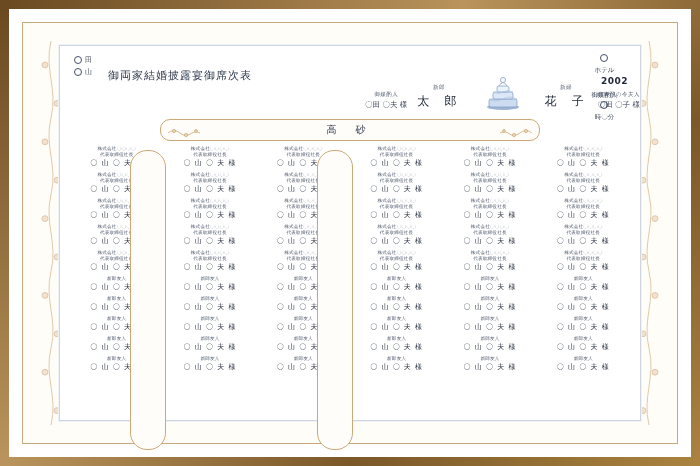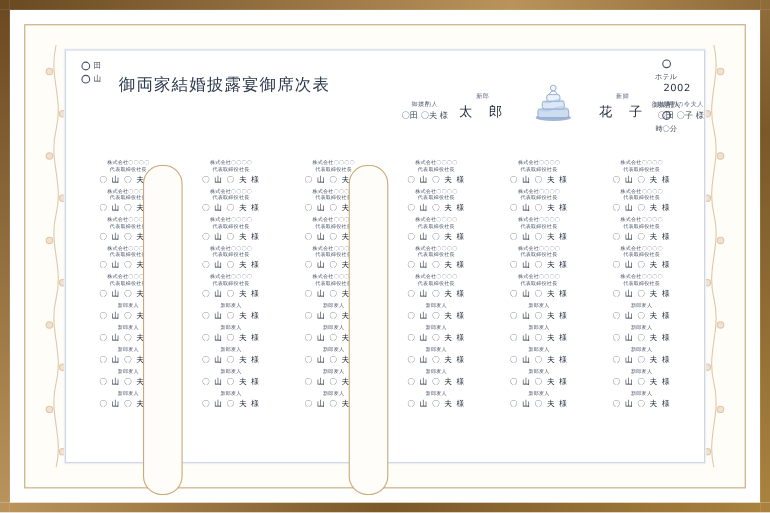--- a/index.html
+++ b/index.html
@@ -42,27 +42,27 @@
   
   .hdr-left{
     position:absolute;left:14px;top:8px;font-size:7px;color:#3b4455;line-height:12px;
   }
   .hdr-left .row{display:flex;align-items:center;gap:3px;}
   .circ{
     display:inline-block;width:6px;height:6px;border:1px solid #46506a;border-radius:50%;
   }
   .title{
     position:absolute;left:48px;top:22px;
-    font-size:15px;color:#2f3a4d;letter-spacing:1px;white-space:nowrap;
+    font-size:11px;color:#2f3a4d;letter-spacing:1px;white-space:nowrap;
   }
   .hdr-right{
     position:absolute;right:12px;top:8px;font-size:6.5px;color:#3b4455;line-height:11px;text-align:left;
   }
   .hdr-right .row{display:flex;align-items:center;gap:3px;justify-content:flex-start;flex-direction:column;}
-  .hdr-right .big{font-size:9px;font-weight:normal;color:#1d2635;letter-spacing:.5px;margin-left:20px;}
+  .hdr-right .big{font-size:9px;font-weight:bold;color:#1d2635;letter-spacing:.5px;margin-left:20px;}
 
   
   .couple{
     position:absolute;left:0;right:0;top:30px;
     display:flex;justify-content:flex-end;align-items:flex-end;gap:10px;
   }
   .cl-col{text-align:center;color:#3b4455;}
   .cl-cap{font-size:5.5px;letter-spacing:.5px;margin-bottom:2px;color:#5a6578;}
   .cl-name{font-size:7.5px;display:flex;align-items:center;gap:2px;justify-content:center;}
   .cl-main{font-size:12px;color:#1d2635;letter-spacing:4px;font-family:Liberation Mono, monospace;}
@@ -217,20 +217,45 @@
           <div class="cl-cap">新婦</div>
           <div class="cl-main">花 子</div>
         </div>
 
         <div class="cl-col">
           <div class="cl-cap">御媒酌の令夫人</div>
           <div class="cl-name">〇田 〇子 様</div>
         </div>
       </div>
 
+      <div class="takasago-wrap">
+        <div class="takasago">
+          <span class="tk-orn l">
+            <svg viewBox="0 0 34 12" xmlns="http://www.w3.org/2000/svg">
+              <g stroke="#caa977" fill="none" stroke-width="0.8">
+                <path d="M1 6 q6 -5 12 0 q6 5 12 0 q4 -3 8 0"></path>
+                <circle cx="7" cy="4" r="1.6" fill="#edd9bd"></circle>
+                <circle cx="19" cy="8" r="1.6" fill="#edd9bd"></circle>
+                <circle cx="29" cy="4" r="1.4" fill="#edd9bd"></circle>
+              </g>
+            </svg>
+          </span>
+          <span class="lbl">高 砂</span>
+          <span class="tk-orn r">
+            <svg viewBox="0 0 34 12" xmlns="http://www.w3.org/2000/svg">
+              <g stroke="#caa977" fill="none" stroke-width="0.8">
+                <path d="M33 6 q-6 -5 -12 0 q-6 5 -12 0 q-4 -3 -8 0"></path>
+                <circle cx="27" cy="4" r="1.6" fill="#edd9bd"></circle>
+                <circle cx="15" cy="8" r="1.6" fill="#edd9bd"></circle>
+                <circle cx="5" cy="4" r="1.4" fill="#edd9bd"></circle>
+              </g>
+            </svg>
+          </span>
+        </div>
+      </div>
 
       <div class="tables">
 
         <div class="tbl-col">
           <div class="guest">
               <div class="org">株式会社〇〇〇〇</div>
               <div class="ttl">代表取締役社長</div>
               <div class="nm">〇 山 〇 夫 様</div>
             </div>
           <div class="guest">

